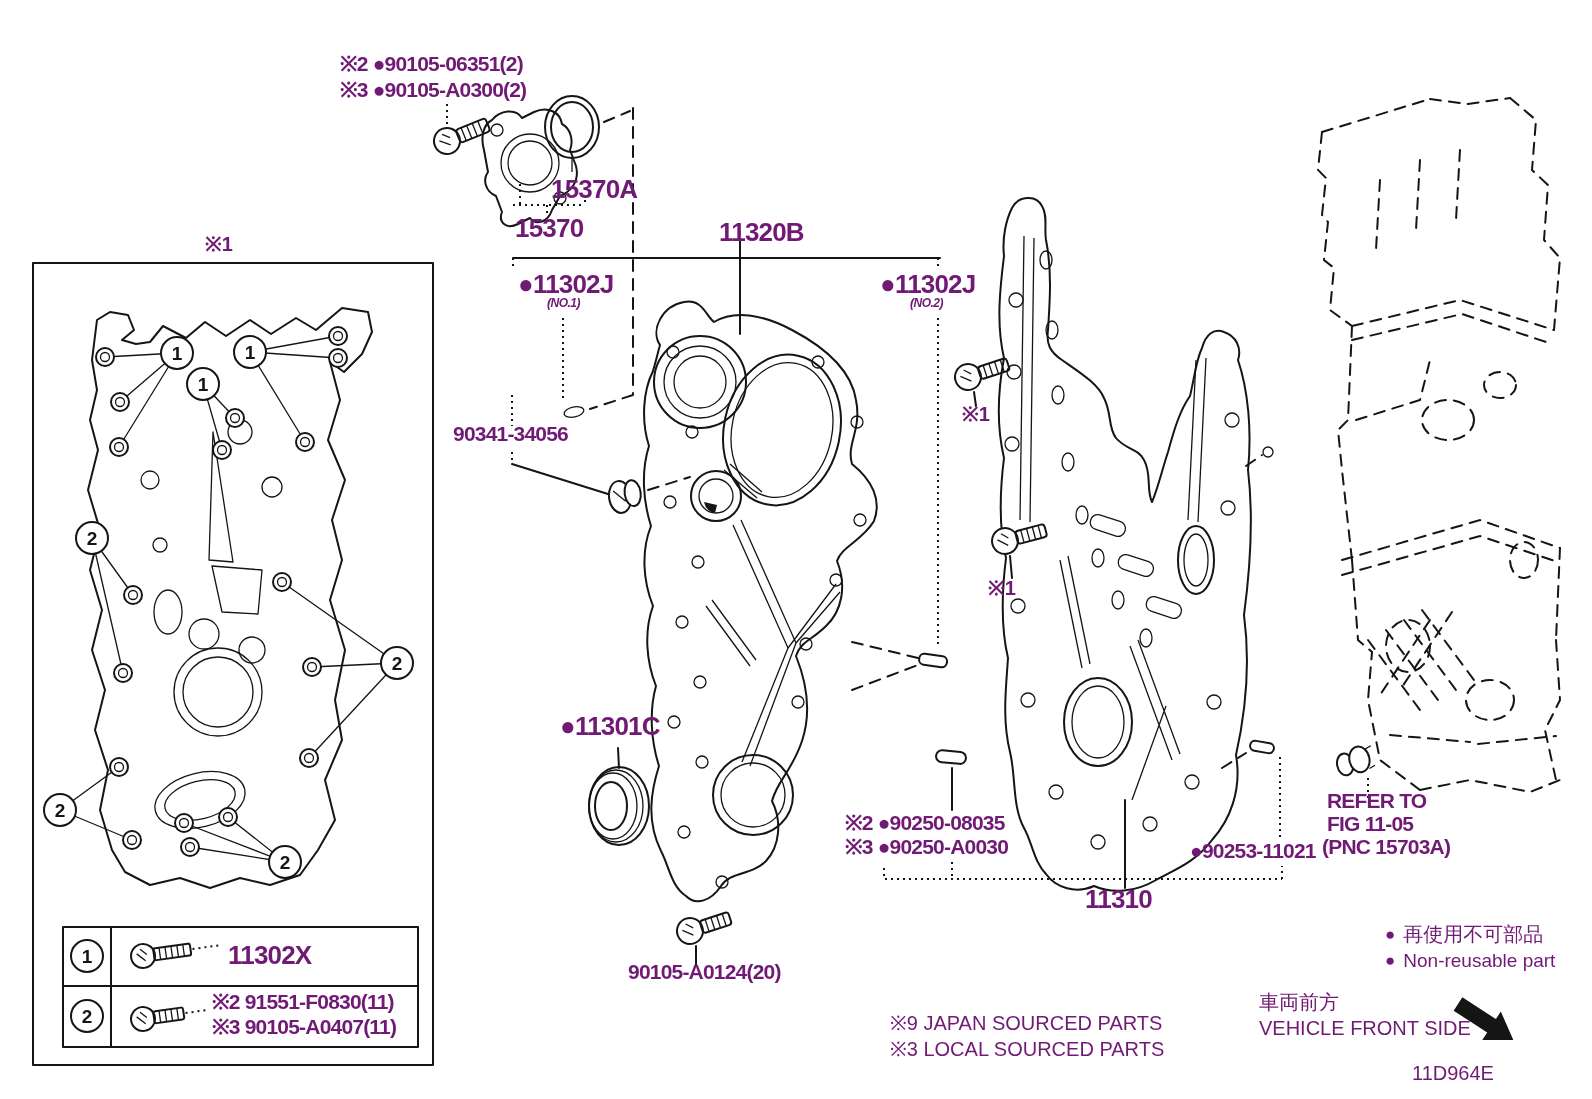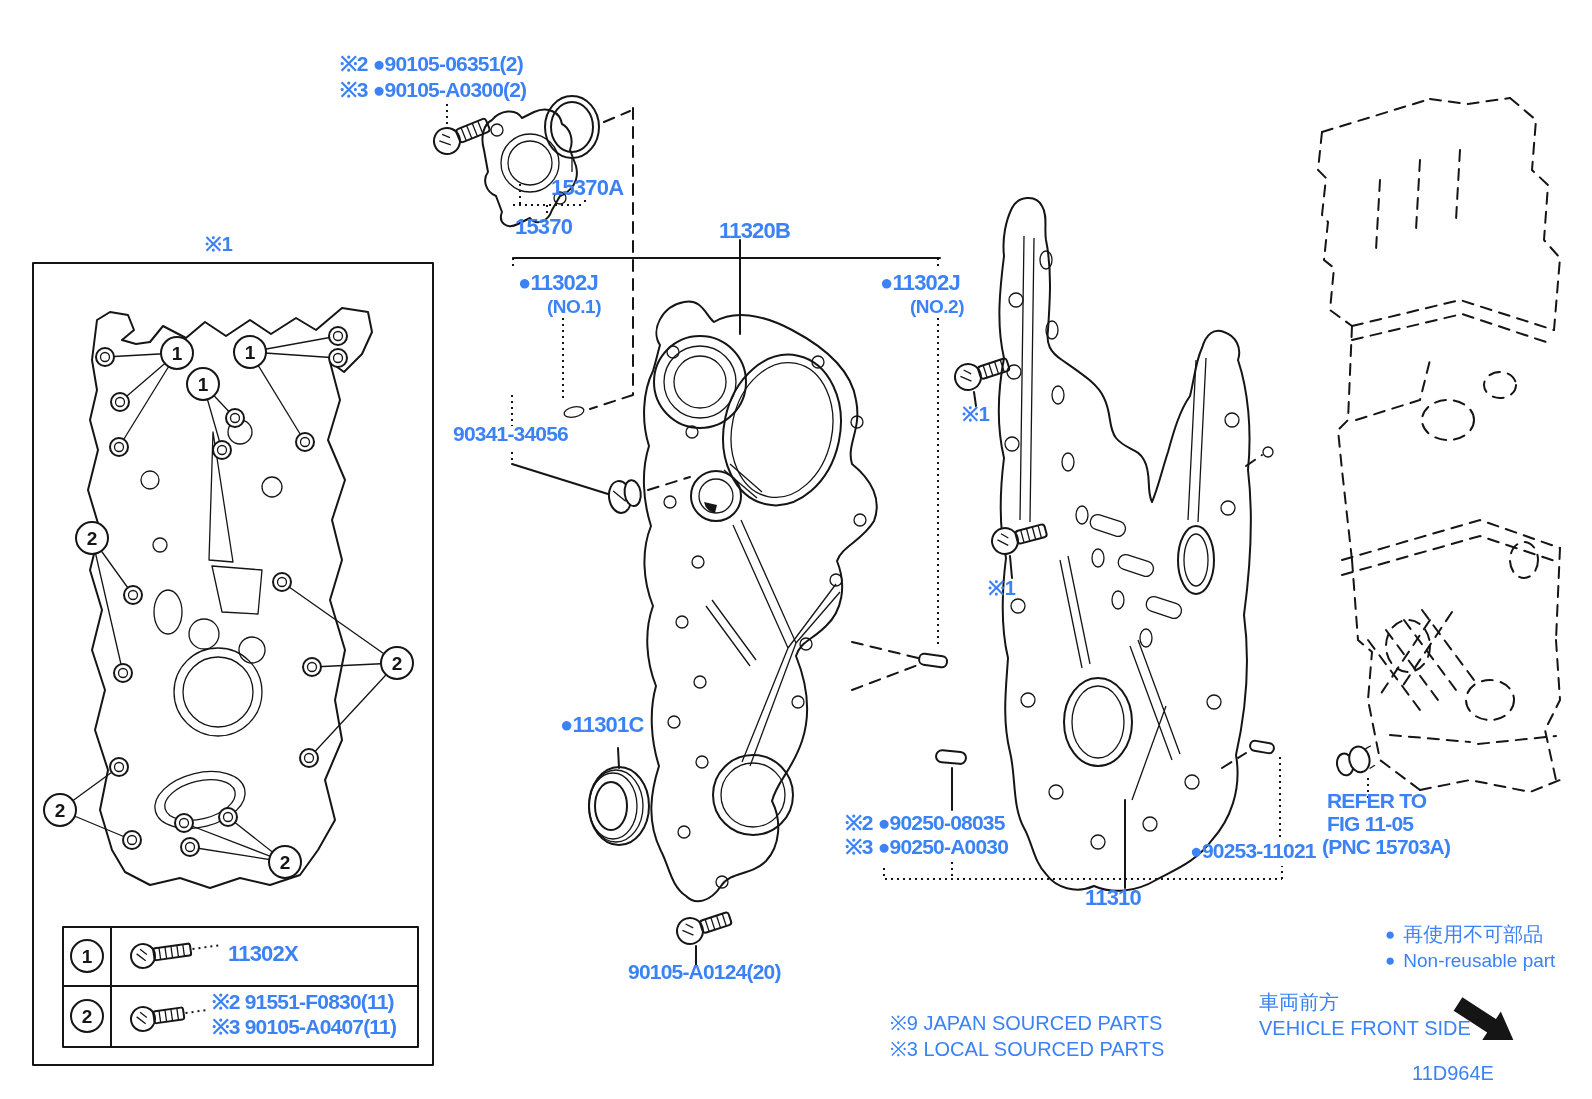--- a/index.html
+++ b/index.html
@@ -1,22 +1,22 @@
 <!DOCTYPE html>
 <html><head>
 <meta charset="utf-8">
 <style>
   html,body{margin:0;padding:0;background:#ffffff;}
   #canvas{position:relative;width:1592px;height:1099px;background:#ffffff;overflow:hidden;
           font-family:"Liberation Sans",sans-serif;color:#151515;}
   #art{position:absolute;left:0;top:0;}
   .lbl{position:absolute;font:bold 21px/1.05 "Liberation Sans",sans-serif;
-       letter-spacing:-0.8px;color:#3b82f6;white-space:nowrap;}
-  .lbl.big{font-size:22px;}
-  .lbl.sub{font-size:19px;letter-spacing:-0.5px;}
+       letter-spacing:-0.8px;color:#701a75;white-space:nowrap;}
+  .lbl.big{font-size:26px;}
+  .lbl.sub{font-size:12px;letter-spacing:-0.5px;font-style:italic;}
   .lbl.plain{font-weight:400;letter-spacing:0;font-size:20px;}
   .lbl.plain19{font-weight:400;letter-spacing:0;font-size:19px;}
   .lbl.mark{font-size:20px;letter-spacing:0;}
   .bullet{font-size:17px;vertical-align:1px;padding-right:8px;}
   
   .s{stroke:#151515;fill:none;stroke-width:2;stroke-linejoin:round;stroke-linecap:round;}
   .t{stroke:#151515;fill:none;stroke-width:1.3;stroke-linejoin:round;}
   .w{fill:#ffffff;}
   .lead{stroke:#151515;fill:none;stroke-width:2;stroke-dasharray:2 4;}
   .dash{stroke:#151515;fill:none;stroke-width:2;stroke-dasharray:11 8;stroke-linecap:round;}

